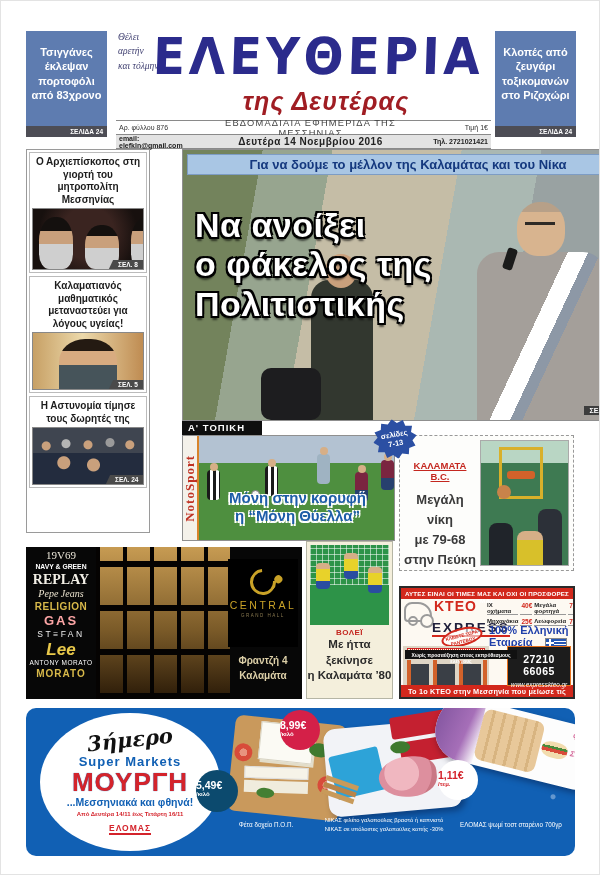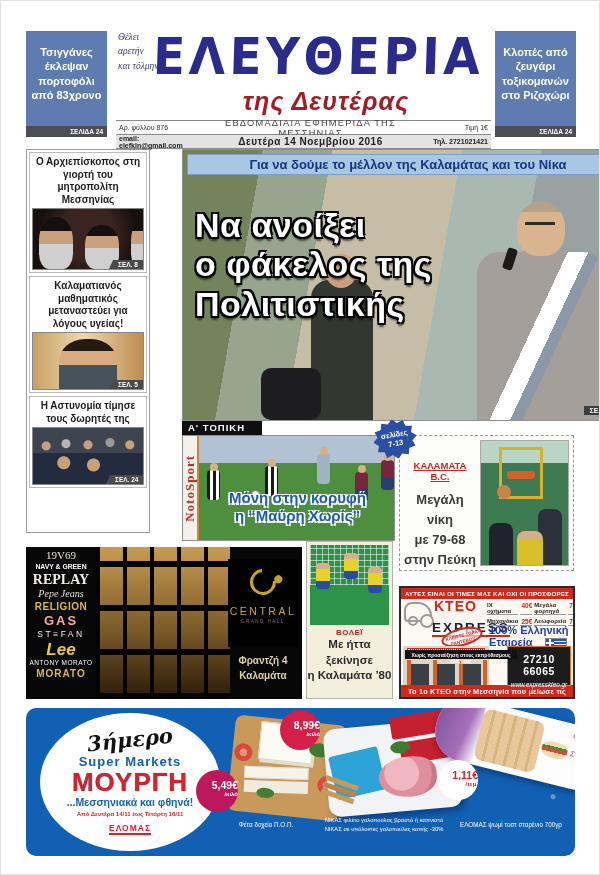--- a/index.html
+++ b/index.html
@@ -162,21 +162,21 @@
   .shopfront { position:absolute; left:70px; top:0; bottom:0; width:134px;
           background:repeating-linear-gradient(90deg, #050302 0 4px, transparent 4px 27px),
                      repeating-linear-gradient(0deg, #050302 0 6px, transparent 6px 44px),
                      linear-gradient(#c79b52, #7a5a28 55%, #2a1a08); }
   .cpanel { position:absolute; right:4px; top:12px; width:70px; height:88px; background:#000;
           text-align:center; padding-top:10px; }
   .gicon { display:inline-block; width:26px; height:26px; border:3px solid #c9a227; border-radius:50%;
           border-top-color:transparent; transform:rotate(40deg); position:relative; }
   .gicon:after { content:""; position:absolute; right:-4px; top:-6px; width:8px; height:8px;
           border-radius:50%; background:#c9a227; }
-  .cname { color:#c9a227; font-size:10.5px; letter-spacing:2.5px; margin-top:6px; }
+  .cname { color:#c9a227; font-size:10.5px; letter-spacing:2.5px; margin-top:0; }
   .csub { color:#8a7a50; font-size:4.5px; letter-spacing:1.5px; margin-top:2px; }
   .caddr { position:absolute; right:4px; bottom:16px; width:70px; text-align:center; color:#ddd0a8;
           font-size:10px; font-weight:bold; line-height:1.45; }
 
   
   .kteo { position:absolute; left:398px; top:585px; width:176px; height:113px; border:2px solid #2a2a2a;
           background:#fdf9f2; overflow:hidden; }
   .ktopbar { position:absolute; left:0; right:0; top:0; height:11px; background:#d2281c; color:#fff;
           font-size:6.2px; font-weight:bold; text-align:center; padding-top:2px; letter-spacing:.2px; }
   .kcar { position:absolute; left:3px; top:14px; width:28px; height:20px; border:2px solid #9a9a9a;
@@ -238,22 +238,22 @@
           border-radius:8px; transform:rotate(6deg); }
   .board .cheese { position:absolute; left:26px; top:4px; width:54px; height:38px; background:#fbfaf4;
           border:1px solid #d8d4c4; box-shadow:2px 3px 0 #e3ddc9; }
   .board .slice { position:absolute; left:14px; top:48px; width:64px; height:12px; background:#f6f3e8;
           border:1px solid #ddd; transform:rotate(-4deg); box-shadow:0 14px 0 #f0ecdd; }
   .board .tom1,.board .tom2 { position:absolute; width:18px; height:18px; border-radius:50%;
           background:radial-gradient(circle at 50% 50%, #e8937e 0 30%, #d84b3a 32%); }
   .board .tom1 { left:2px; top:28px; } .board .tom2 { right:6px; top:52px; }
   .board .parsley { position:absolute; right:14px; top:20px; width:22px; height:14px; border-radius:50%;
           background:#3f7a2f; box-shadow:-50px 48px 0 -2px #447f33; }
-  .pricecircle { position:absolute; border-radius:50%; text-align:right; color:#fff; font-weight:bold; z-index:4; }
-  .pc-red { background:#be185d; }
+  .pricecircle { position:absolute; border-radius:50%; text-align:left; color:#fff; font-weight:bold; z-index:4; }
+  .pc-red { background:#0c4a6e; }
   .pc-crim { background:#d42048; }
   .pc-white { background:#fff; color:#d4232b; }
   .pricecircle .v { font-size:10.5px; display:block; padding-top:9px; }
   .pricecircle .u { font-size:6px; display:block; }
   .mcap { position:absolute; color:#fff; font-size:6.3px; text-align:center; line-height:1.5; }
   .plate { position:absolute; left:300px; top:16px; width:134px; height:88px; background:#f2f3f7;
           border-radius:12px; transform:rotate(-5deg); box-shadow:3px 4px 6px rgba(0,0,30,.35); }
   .plate .bluepack { position:absolute; left:6px; top:24px; width:50px; height:44px; background:#2da3d8;
           transform:rotate(-8deg); border-radius:3px; }
   .plate .redpack { position:absolute; right:10px; top:-8px; width:56px; height:22px; background:#c42030;
@@ -360,21 +360,21 @@
       <div class="pl gy" style="left:118px; top:18px;"></div>
       <div class="pl cb" style="left:156px; top:36px;"></div>
       <div class="pl cb" style="left:182px; top:24px;"></div>
       <div class="ball" style="left:52px; top:54px;"></div>
     </div>
     <div class="notosport">
       <span>NotoSport</span>
     </div>
     <div class="soccer-head">
       <div>Μόνη στην κορυφή</div>
-      <div>η “Μαύρη Χωρίς”</div>
+      <div>η “Μόνη Θύελλα”</div>
     </div>
   </div>
 
   <div class="star">
     <span>σελίδες</span>
     <span>7-13</span>
   </div>
 
   <div class="basketbox">
     <div class="basket-txt">

